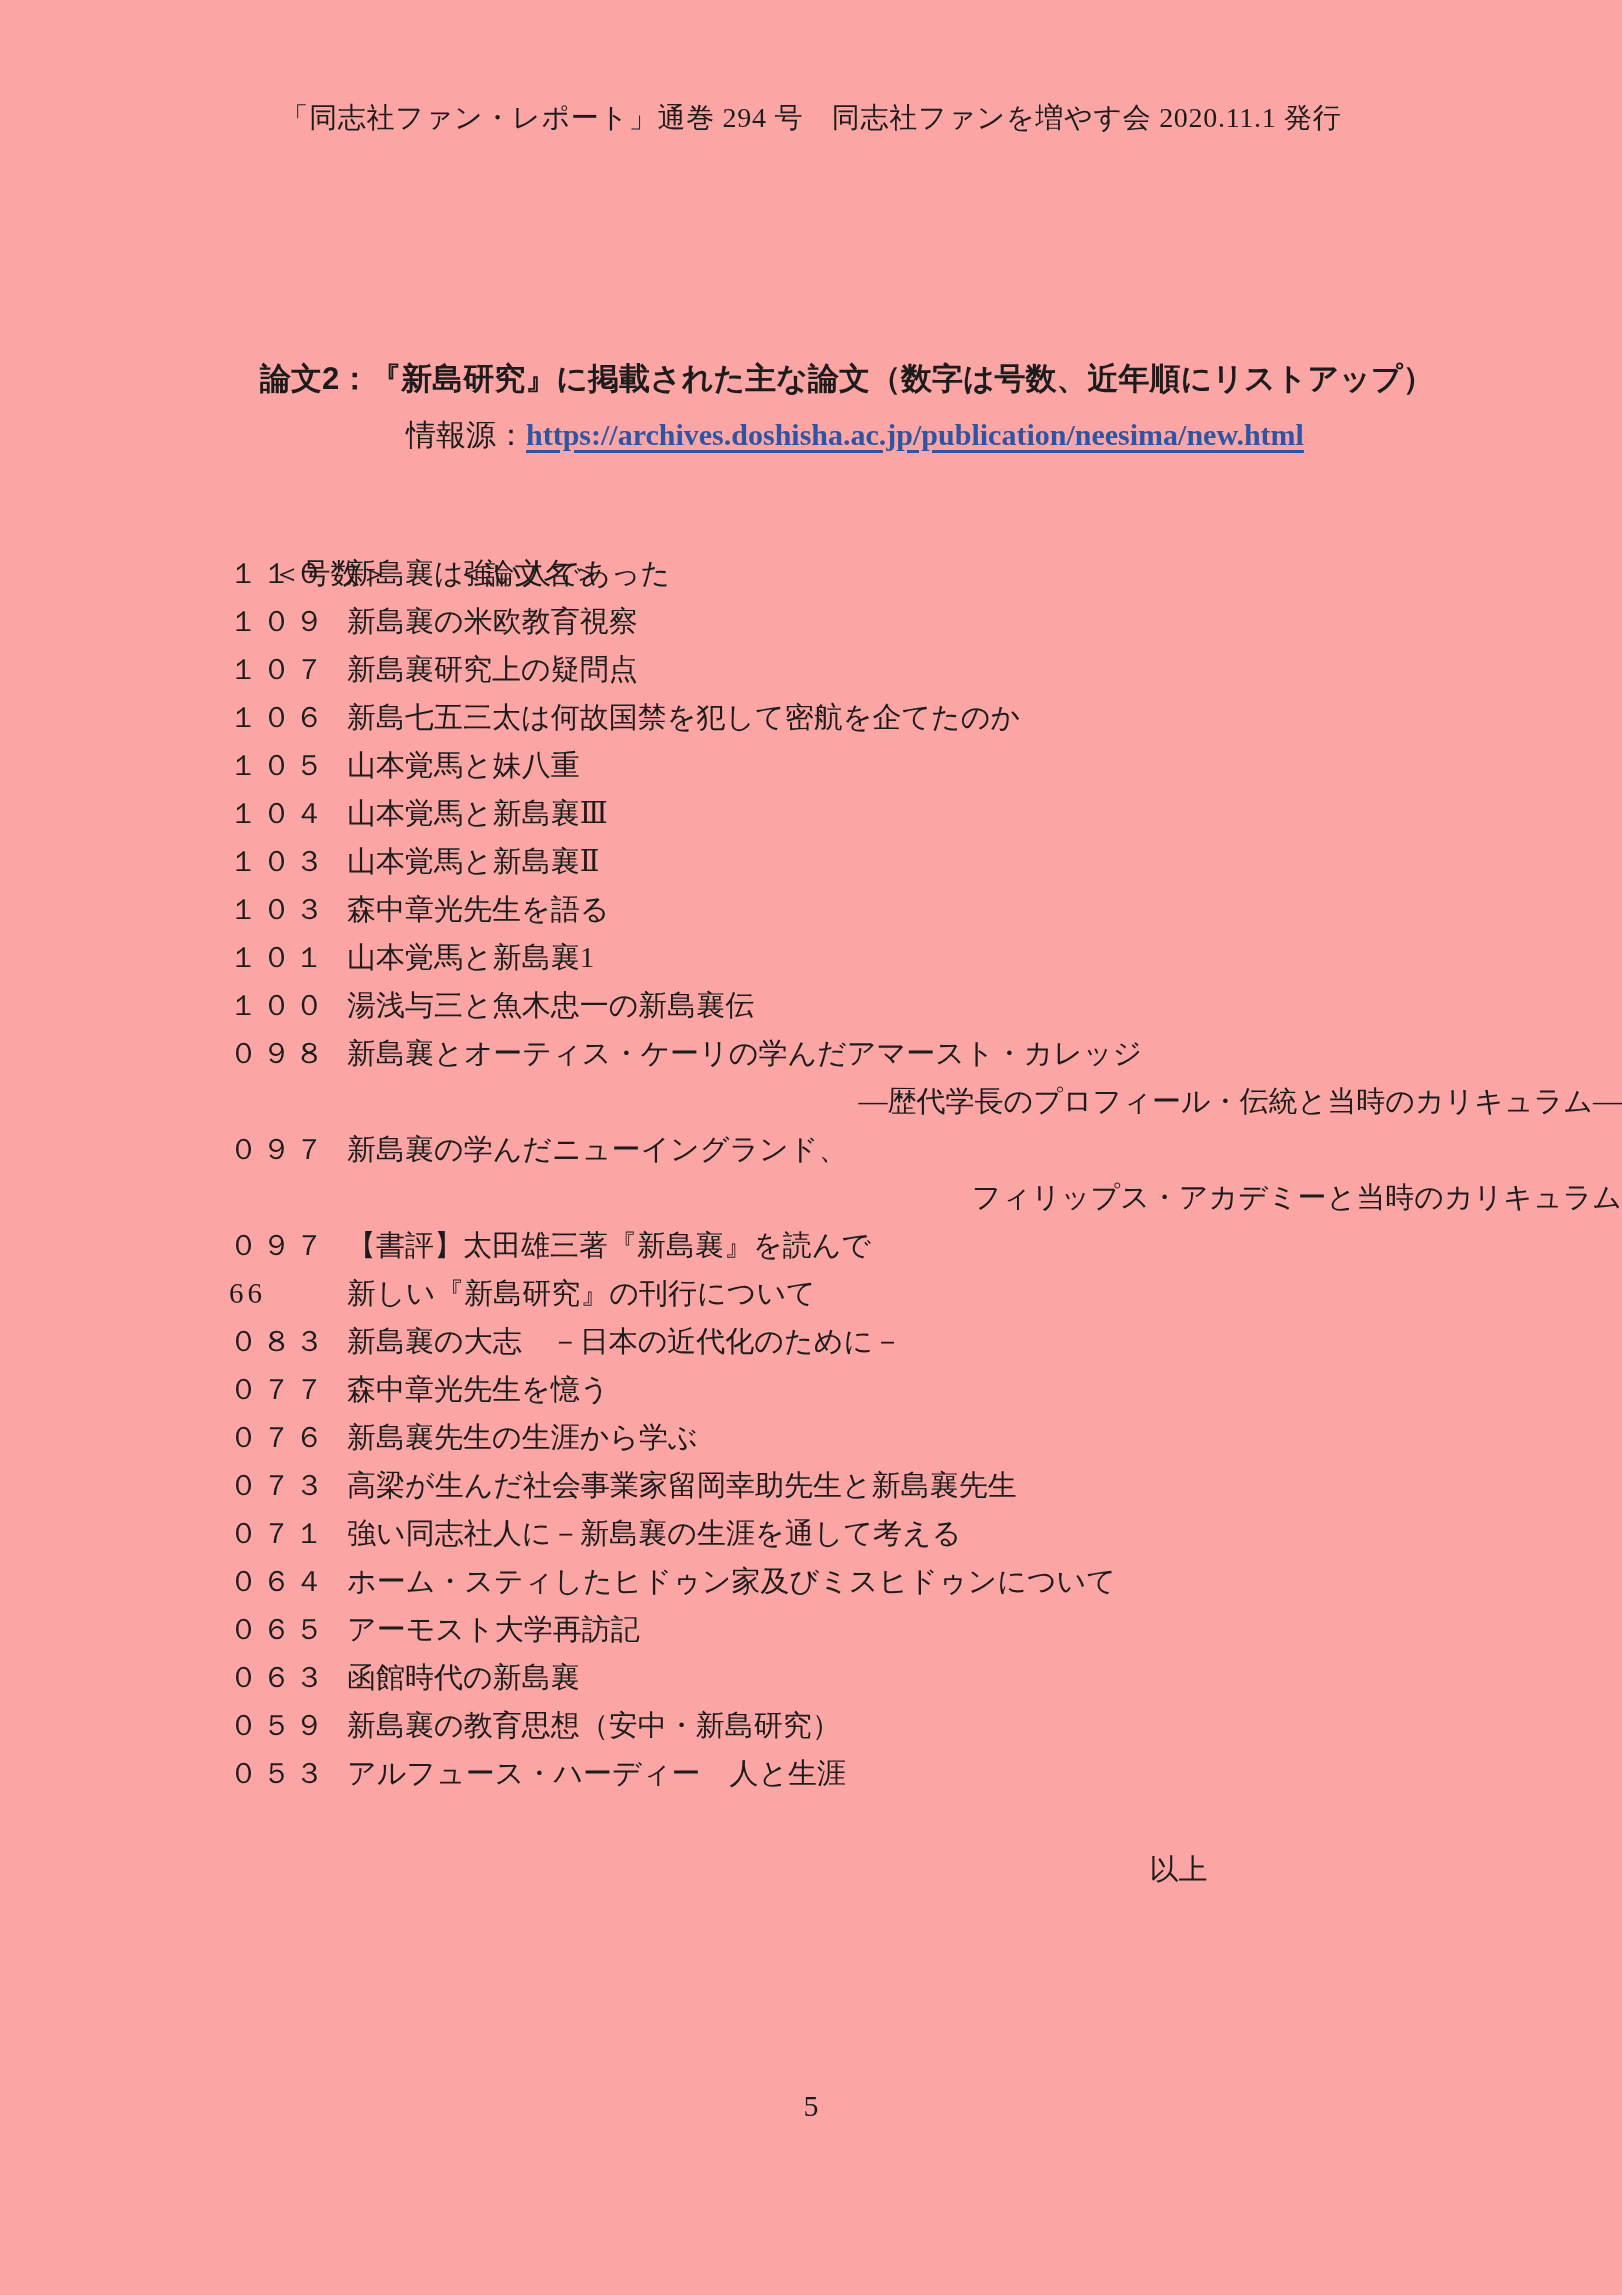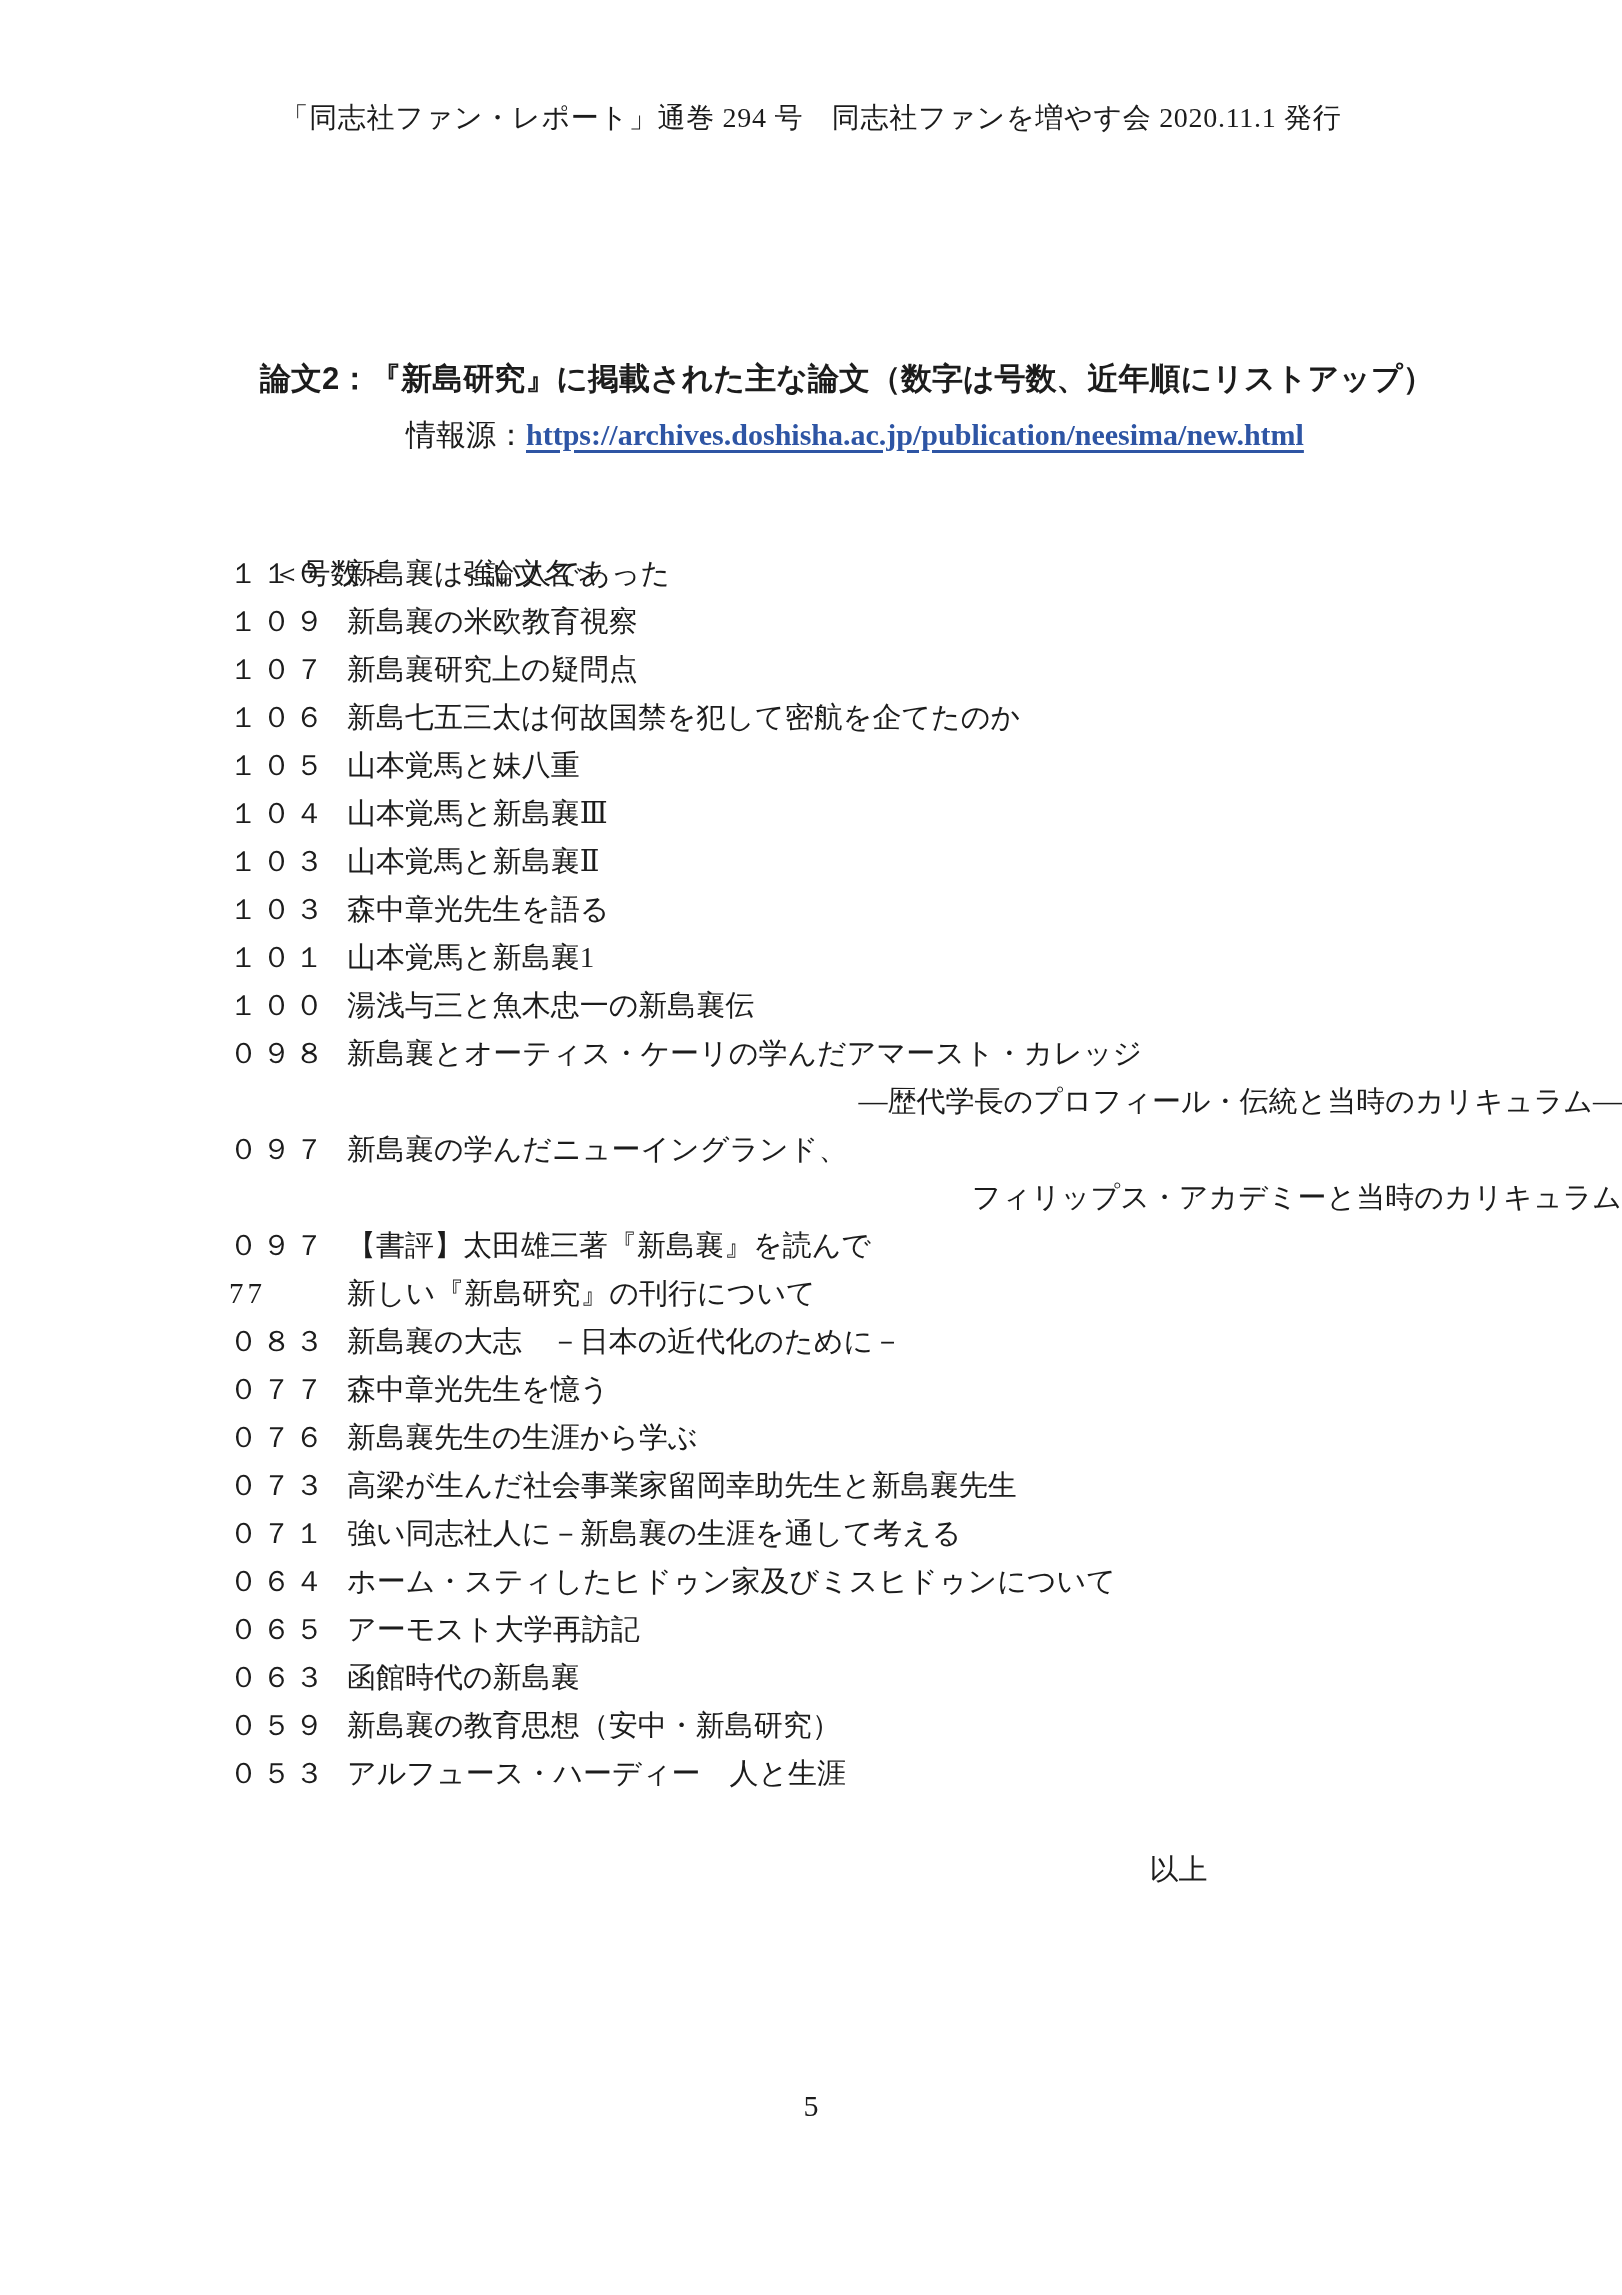--- a/index.html
+++ b/index.html
@@ -4,21 +4,21 @@
 <style>
   html, body {
     margin: 0;
     padding: 0;
     background: #e8e8e8;
   }
   .page {
     position: relative;
     width: 1622px;
     height: 2295px;
-    background: #ffffff;
+    background: #fca5a5;
     color: #1c1c1c;
     font-family: "Liberation Serif", "DejaVu Serif", serif;
     overflow: hidden;
   }
   .doc-header {
     position: absolute;
     top: 99px;
     left: 0;
     width: 100%;
     text-align: center;
@@ -124,21 +124,21 @@
         <div class="line"><span class="issue">１０４</span><span>山本覚馬と新島襄Ⅲ</span></div>
         <div class="line"><span class="issue">１０３</span><span>山本覚馬と新島襄Ⅱ</span></div>
         <div class="line"><span class="issue">１０３</span><span>森中章光先生を語る</span></div>
         <div class="line"><span class="issue">１０１</span><span>山本覚馬と新島襄1</span></div>
         <div class="line"><span class="issue">１００</span><span>湯浅与三と魚木忠一の新島襄伝</span></div>
         <div class="line"><span class="issue">０９８</span><span>新島襄とオーティス・ケーリの学んだアマースト・カレッジ</span></div>
         <div class="line cont"><span>―歴代学長のプロフィール・伝統と当時のカリキュラム―</span></div>
         <div class="line"><span class="issue">０９７</span><span>新島襄の学んだニューイングランド、</span></div>
         <div class="line cont"><span>フィリップス・アカデミーと当時のカリキュラム</span></div>
         <div class="line"><span class="issue">０９７</span><span>【書評】太田雄三著『新島襄』を読んで</span></div>
-        <div class="line"><span class="issue">77</span><span>新しい『新島研究』の刊行について</span></div>
+        <div class="line"><span class="issue">66</span><span>新しい『新島研究』の刊行について</span></div>
         <div class="line"><span class="issue">０８３</span><span>新島襄の大志　－日本の近代化のために－</span></div>
         <div class="line"><span class="issue">０７７</span><span>森中章光先生を憶う</span></div>
         <div class="line"><span class="issue">０７６</span><span>新島襄先生の生涯から学ぶ</span></div>
         <div class="line"><span class="issue">０７３</span><span>高梁が生んだ社会事業家留岡幸助先生と新島襄先生</span></div>
         <div class="line"><span class="issue">０７１</span><span>強い同志社人に－新島襄の生涯を通して考える</span></div>
         <div class="line"><span class="issue">０６４</span><span>ホーム・スティしたヒドゥン家及びミスヒドゥンについて</span></div>
         <div class="line"><span class="issue">０６５</span><span>アーモスト大学再訪記</span></div>
         <div class="line"><span class="issue">０６３</span><span>函館時代の新島襄</span></div>
         <div class="line"><span class="issue">０５９</span><span>新島襄の教育思想（安中・新島研究）</span></div>
         <div class="line"><span class="issue">０５３</span><span>アルフュース・ハーディー　人と生涯</span></div>

